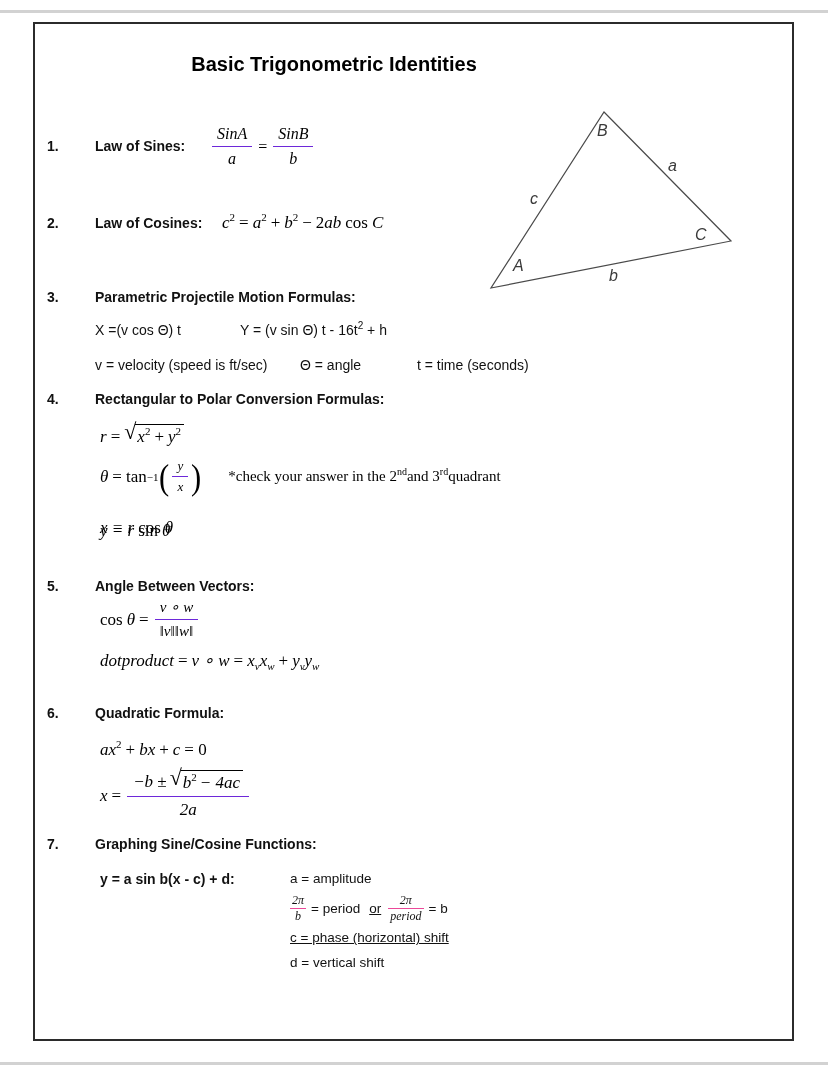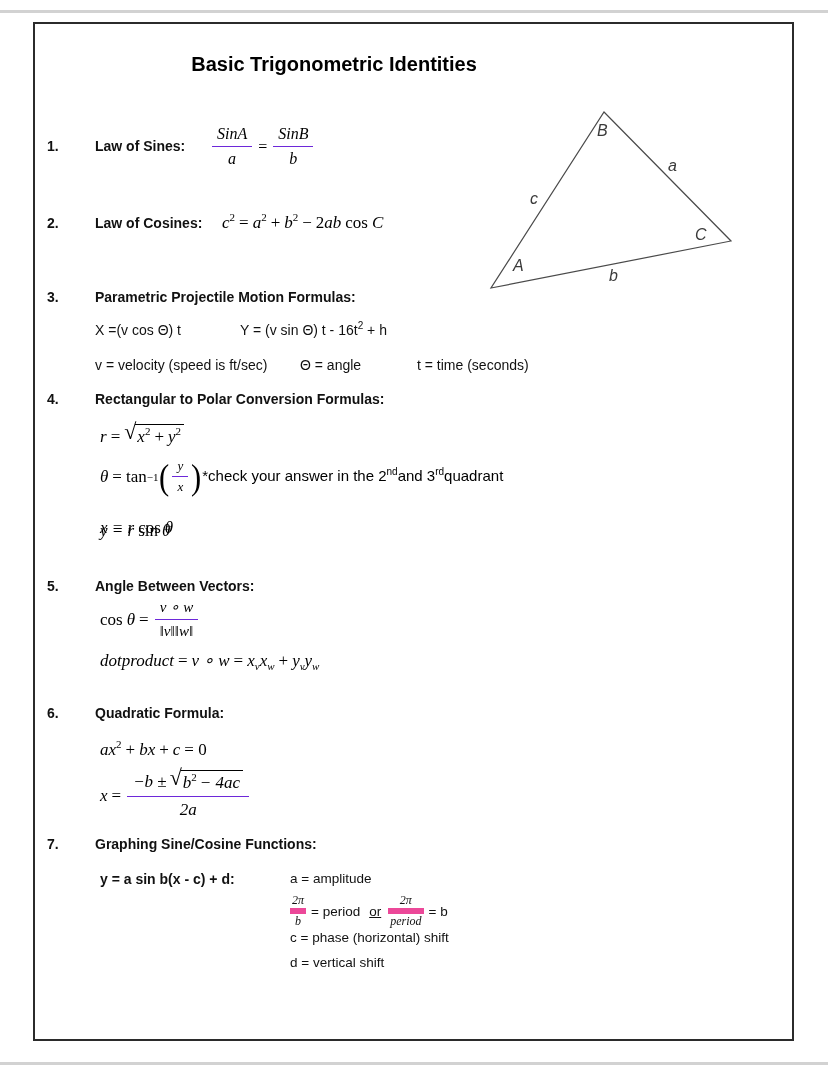--- a/index.html
+++ b/index.html
@@ -25,27 +25,27 @@
 
   .frac { display:inline-flex; flex-direction:column; align-items:stretch; text-align:center; vertical-align:middle; margin:0 2px; }
   .frac .fnum { padding:0 5px 2px; border-bottom:1px solid #6d28d9; display:flex; justify-content:center; align-items:center; }
   .frac .fden { padding:2px 5px 0; }
 
   .sqrt { display:inline-flex; align-items:flex-start; }
   .sqrt .sign { font-style:normal; font-size:1.3em; line-height:1; margin-right:-1px; transform:translateY(-3px); }
   .sqrt .radicand { border-top:1.5px solid #000; padding:1px 3px 0 2px; }
 
   .bigparen { font-style:normal; font-size:36px; font-weight:400; line-height:1; transform:scaleX(0.85); }
-  .note { font-style:normal; font-family:Liberation Sans, sans-serif; font-size:15px; }
+  .note { font-style:normal; font-family:Liberation Serif, serif; font-size:15px; margin-left:26px; }
   .note .sup { font-size:10px; }
 
   .g-lhs { position:absolute; font-size:14px; font-weight:bold; }
   .g-line { position:absolute; font-size:13.5px; }
   .sfrac { display:inline-flex; flex-direction:column; align-items:stretch; text-align:center; vertical-align:middle; font-family:"Liberation Serif", serif; font-style:italic; font-size:12px; line-height:1.1; }
-  .sfrac .fnum2 { border-bottom:6px solid #ec4899; padding:0 2px 1px; }
+  .sfrac .fnum2 { border-bottom:1px solid #ec4899; padding:0 2px 1px; }
   .sfrac .fden2 { padding:1px 2px 0; }
   .g-or { text-decoration:underline; margin:0 7px; }
   .g-mid { margin-left:5px; margin-right:2px; }
 
   .triangle { position:absolute; left:480px; top:103px; width:265px; height:195px; }
   .tri-shape { fill:none; stroke:#4a4a4a; stroke-width:1.2; }
   .triangle text { font-family:"Liberation Sans", sans-serif; font-size:16px; fill:#3a3a3a; font-style:italic; }
 </style>
 </head>
 <body>
@@ -172,15 +172,15 @@
       <span class="fden2">b</span>
     </span>
     <span class="g-mid">= period</span>
     <span class="g-or">or</span>
     <span class="sfrac">
       <span class="fnum2">2π</span>
       <span class="fden2">period</span>
     </span>
     <span class="g-mid">= b</span>
   </div>
-  <div class="g-line" style="left:290px; top:930px;">c = phase (horizontal) shift</div>
+  <div class="g-line" style="left:290px; top:930px;text-decoration:underline;">c = phase (horizontal) shift</div>
   <div class="g-line" style="left:290px; top:955px;">d = vertical shift</div>
 </div>
 
 </body></html>

